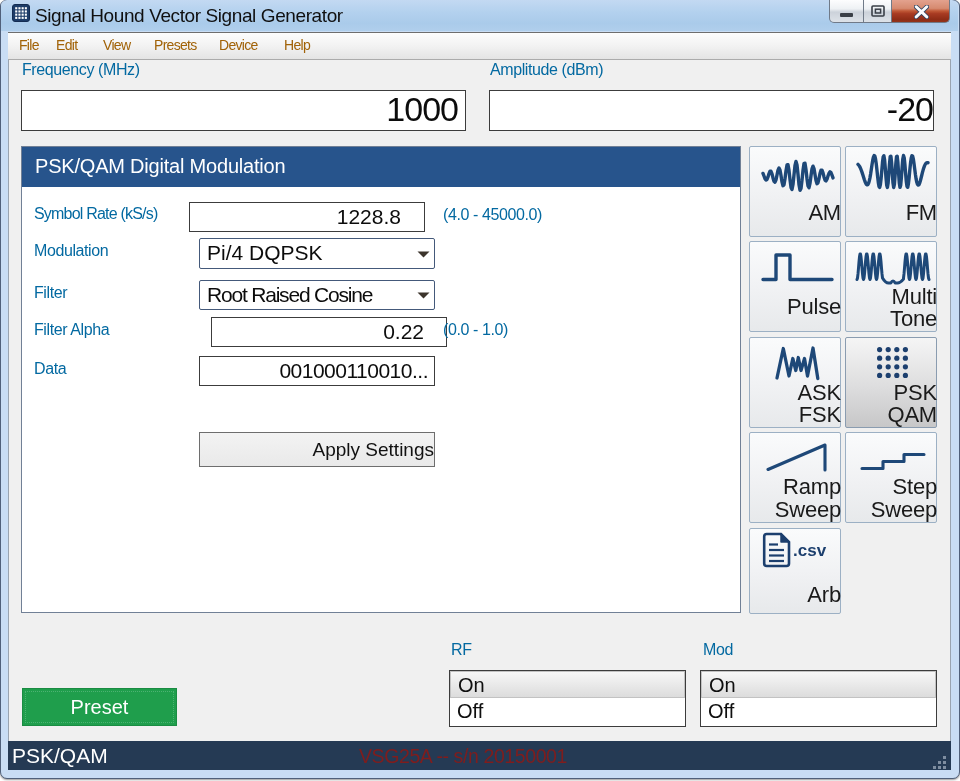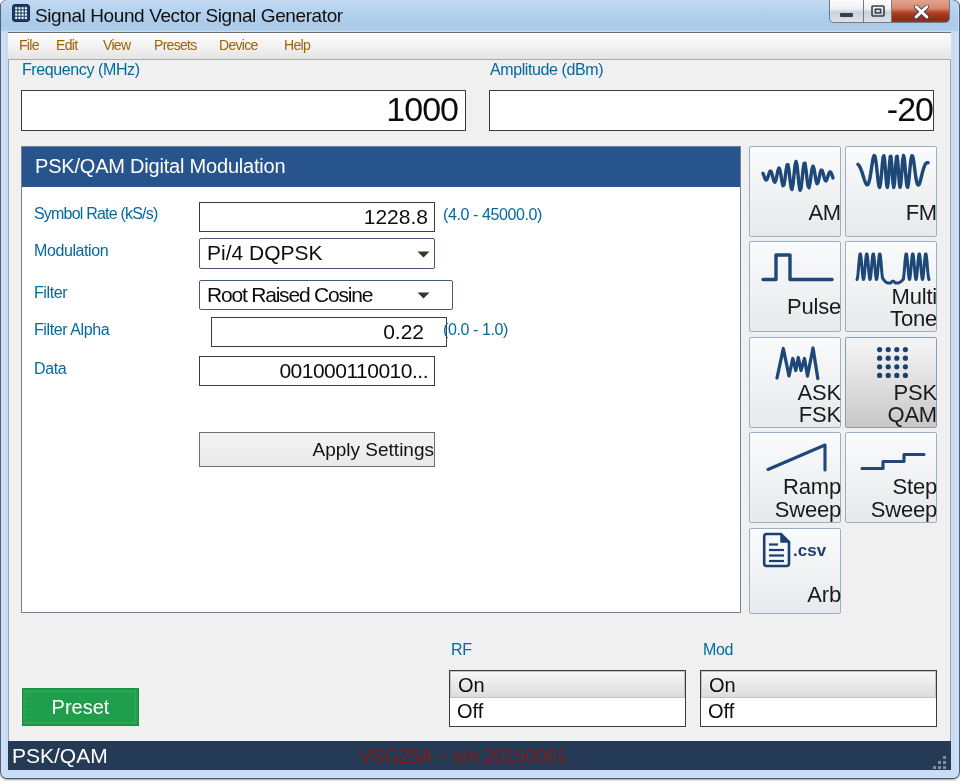--- a/index.html
+++ b/index.html
@@ -22,21 +22,21 @@
 .inp{position:absolute;background:#fff;border:1.5px solid #3c3c3c;color:#0c0c0c}
 
 #grp{position:absolute;left:21px;top:146px;width:720px;height:467px;background:#fff;border:1.5px solid #718096}
 #grphdr{position:absolute;left:0;top:0;width:100%;height:40px;background:#27548c;color:#fff;font-size:20px;line-height:39px;padding-left:13px;letter-spacing:-0.2px}
 
 .btn{position:absolute;width:92px;border:1.4px solid #9cb0c4;border-radius:2px;background:linear-gradient(180deg,#fafbfc 0%,#f0f1f3 55%,#e7e9eb 100%);text-align:center;color:#1a1a1a}
 .btn.sel{background:linear-gradient(180deg,#f5f5f5 0%,#ddddde 55%,#c7c7c8 100%);border-color:#8a9cb0}
 .bl{position:absolute;left:0;width:100%;text-align:right;font-size:22px;color:#1a1a1a;letter-spacing:-0.2px}
 .ic{position:absolute}
 
-#preset{position:absolute;left:22px;top:688px;width:117px;height:38px;background:#1f9e4c;border:1px solid #1a8c42;color:#fff;font-size:20px;text-align:center;line-height:36px;outline:1px dotted #4cb272;outline-offset:-4px}
+#preset{position:absolute;left:22px;top:688px;width:155px;height:38px;background:#1f9e4c;border:1px solid #1a8c42;color:#fff;font-size:20px;text-align:center;line-height:36px;outline:1px dotted #4cb272;outline-offset:-4px}
 .list{position:absolute;top:670px;width:237px;height:57px;background:#fff;border:1.5px solid #3c3c3c}
 .lrow{position:absolute;left:0;width:100%;height:27px;font-size:20px;color:#0f0f0f;padding-left:7px;line-height:26px}
 .lrow.sel{background:linear-gradient(180deg,#f7f7f7,#dcdcdc);border:1px solid #c2c2c2}
 #status{position:absolute;left:8px;top:741px;width:943px;height:29px;background:#253a54;color:#fff;font-size:20px}
 </style></head><body>
 <div id="win"></div>
 <div id="titlebar"></div>
 <svg id="apicon2" class="abs" style="left:12px;top:4px" width="18" height="18" viewBox="0 0 18 18">
     <rect x="0.5" y="0.5" width="17" height="17" rx="2.5" fill="#1d3c68" stroke="#142c52"></rect>
     <g fill="#fff">
@@ -86,23 +86,23 @@
 <div class="inp" style="left:21px;top:90px;width:445px;height:41px;font-size:34px;text-align:right;line-height:37px;padding-right:7px;letter-spacing:-1px">1000</div>
 <div class="inp" style="left:489px;top:90px;width:445px;height:41px;font-size:34px;text-align:right;line-height:37px;letter-spacing:-1px">-20</div>
 <div id="grp">
     <div id="grphdr">PSK/QAM Digital Modulation</div>
   </div>
 <div class="lab" style="left:34px;top:205px;letter-spacing:-0.8px">Symbol Rate (kS/s)</div>
 <div class="lab" style="left:34px;top:242px">Modulation</div>
 <div class="lab" style="left:34px;top:284px">Filter</div>
 <div class="lab" style="left:34px;top:321px">Filter Alpha</div>
 <div class="lab" style="left:34px;top:360px">Data</div>
-<div class="inp" style="left:199px;top:202px;width:236px;height:30px;font-size:21px;text-align:right;line-height:27px;padding-right:6px">1228.8</div>
+<div class="inp" style="left:189px;top:202px;width:236px;height:30px;font-size:21px;text-align:right;line-height:27px;padding-right:23px">1228.8</div>
 <div class="inp" style="left:199px;top:238px;width:236px;height:31px;font-size:21px;line-height:28px;padding-left:7px;border-radius:2px;border-color:#44597a">Pi/4 DQPSK</div>
-<div class="inp" style="left:199px;top:280px;width:254px;height:30px;font-size:21px;line-height:27px;padding-left:7px;border-radius:2px;border-color:#44597a;letter-spacing:-1.2px">Root Raised Cosine</div>
+<div class="inp" style="left:199px;top:280px;width:236px;height:30px;font-size:21px;line-height:27px;padding-left:7px;border-radius:2px;border-color:#44597a;letter-spacing:-1.2px">Root Raised Cosine</div>
 <div class="inp" style="left:211px;top:317px;width:236px;height:30px;font-size:21px;text-align:right;line-height:27px;padding-right:22px">0.22</div>
 <div class="inp" style="left:199px;top:356px;width:236px;height:30px;font-size:21px;text-align:right;line-height:27px;padding-right:6px;letter-spacing:-0.5px">001000110010...</div>
 <svg class="abs" style="left:417px;top:251px" width="13" height="7">
     <path d="M0.5,0.5 L12.5,0.5 L6.5,6.5 Z" fill="#3c342c"></path>
   </svg>
 <svg class="abs" style="left:417px;top:292px" width="13" height="7">
     <path d="M0.5,0.5 L12.5,0.5 L6.5,6.5 Z" fill="#3c342c"></path>
   </svg>
 <div class="lab" style="left:443px;top:206px">(4.0 - 45000.0)</div>
 <div class="lab" style="left:443px;top:321px">(0.0 - 1.0)</div>

